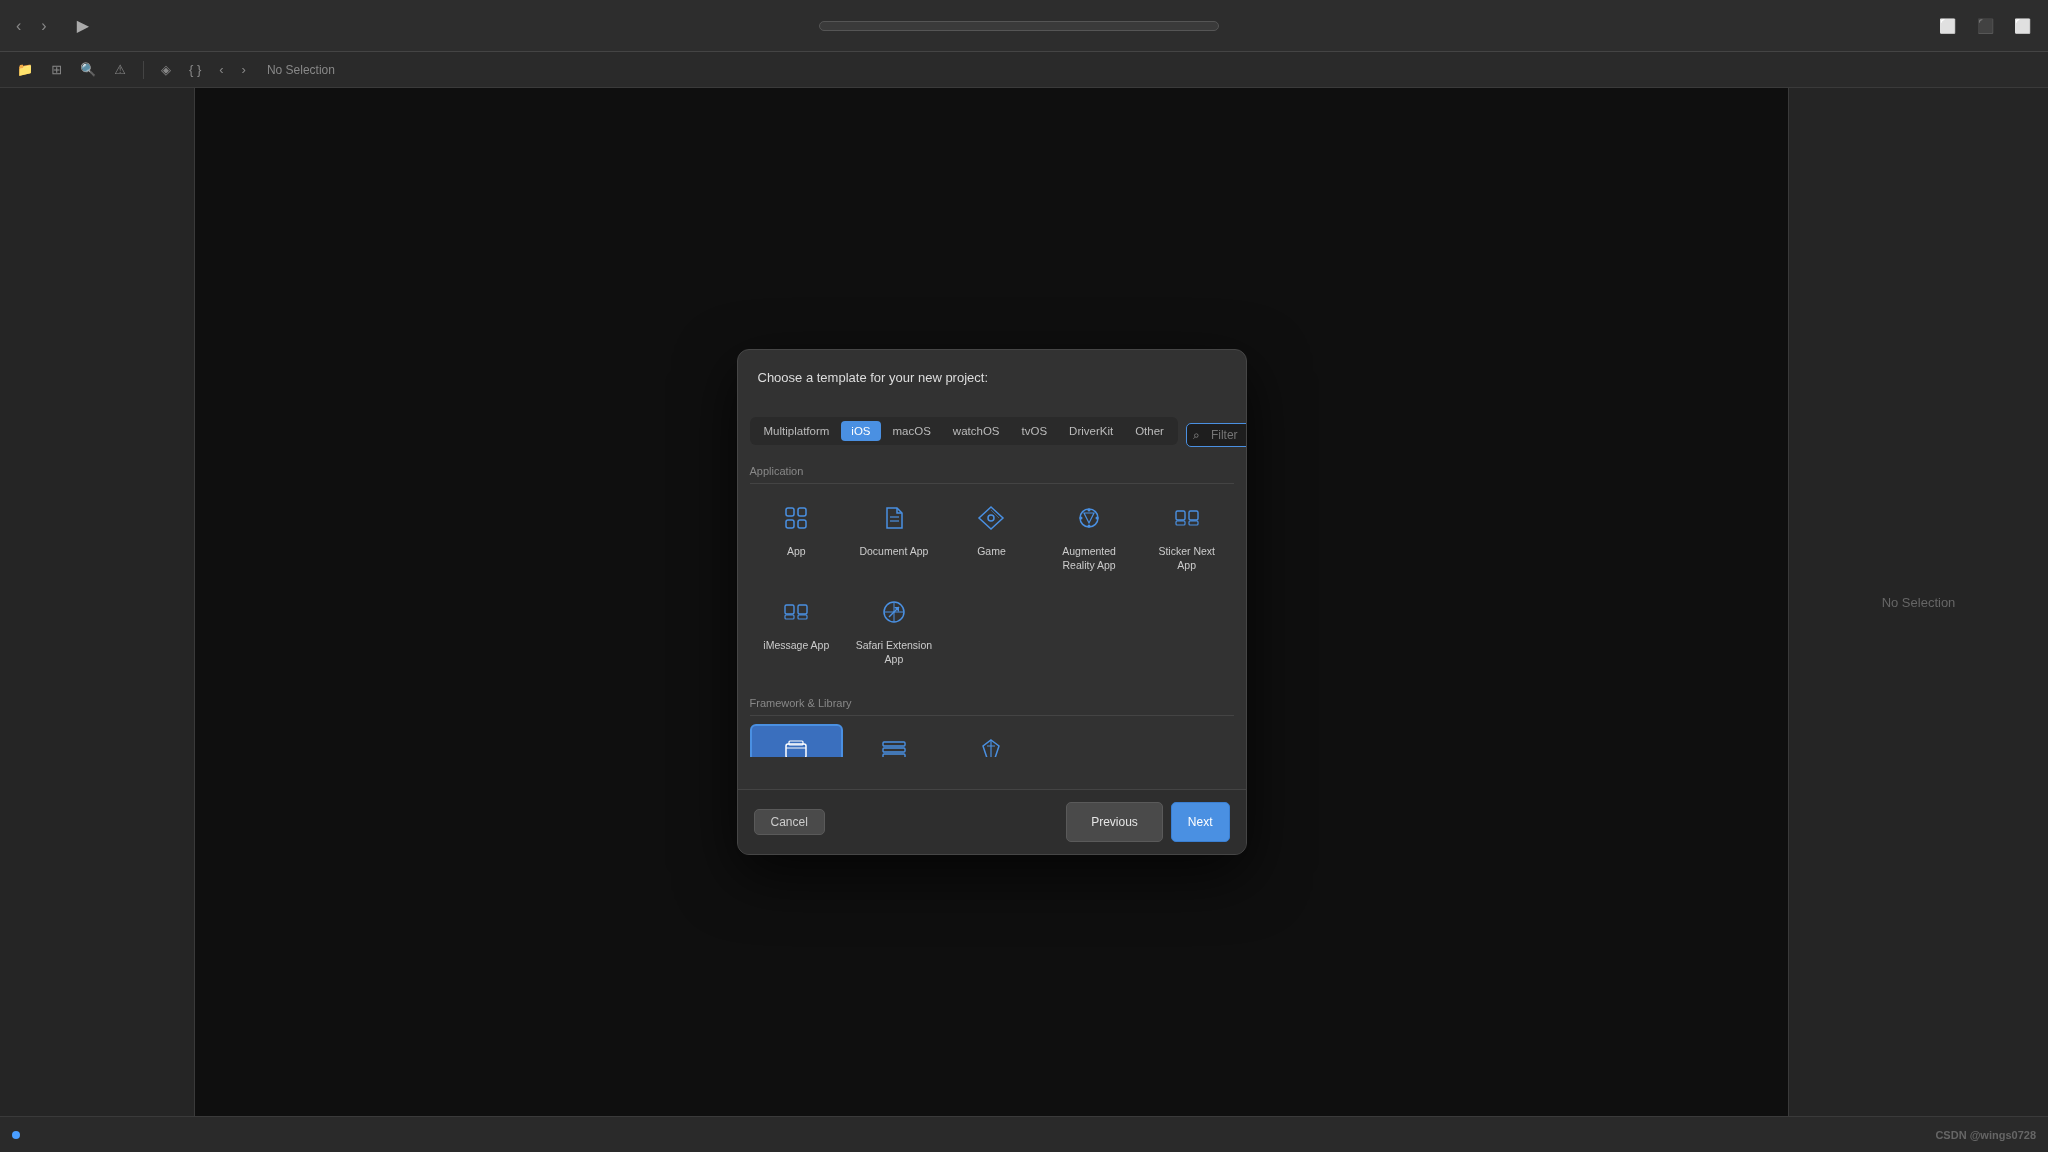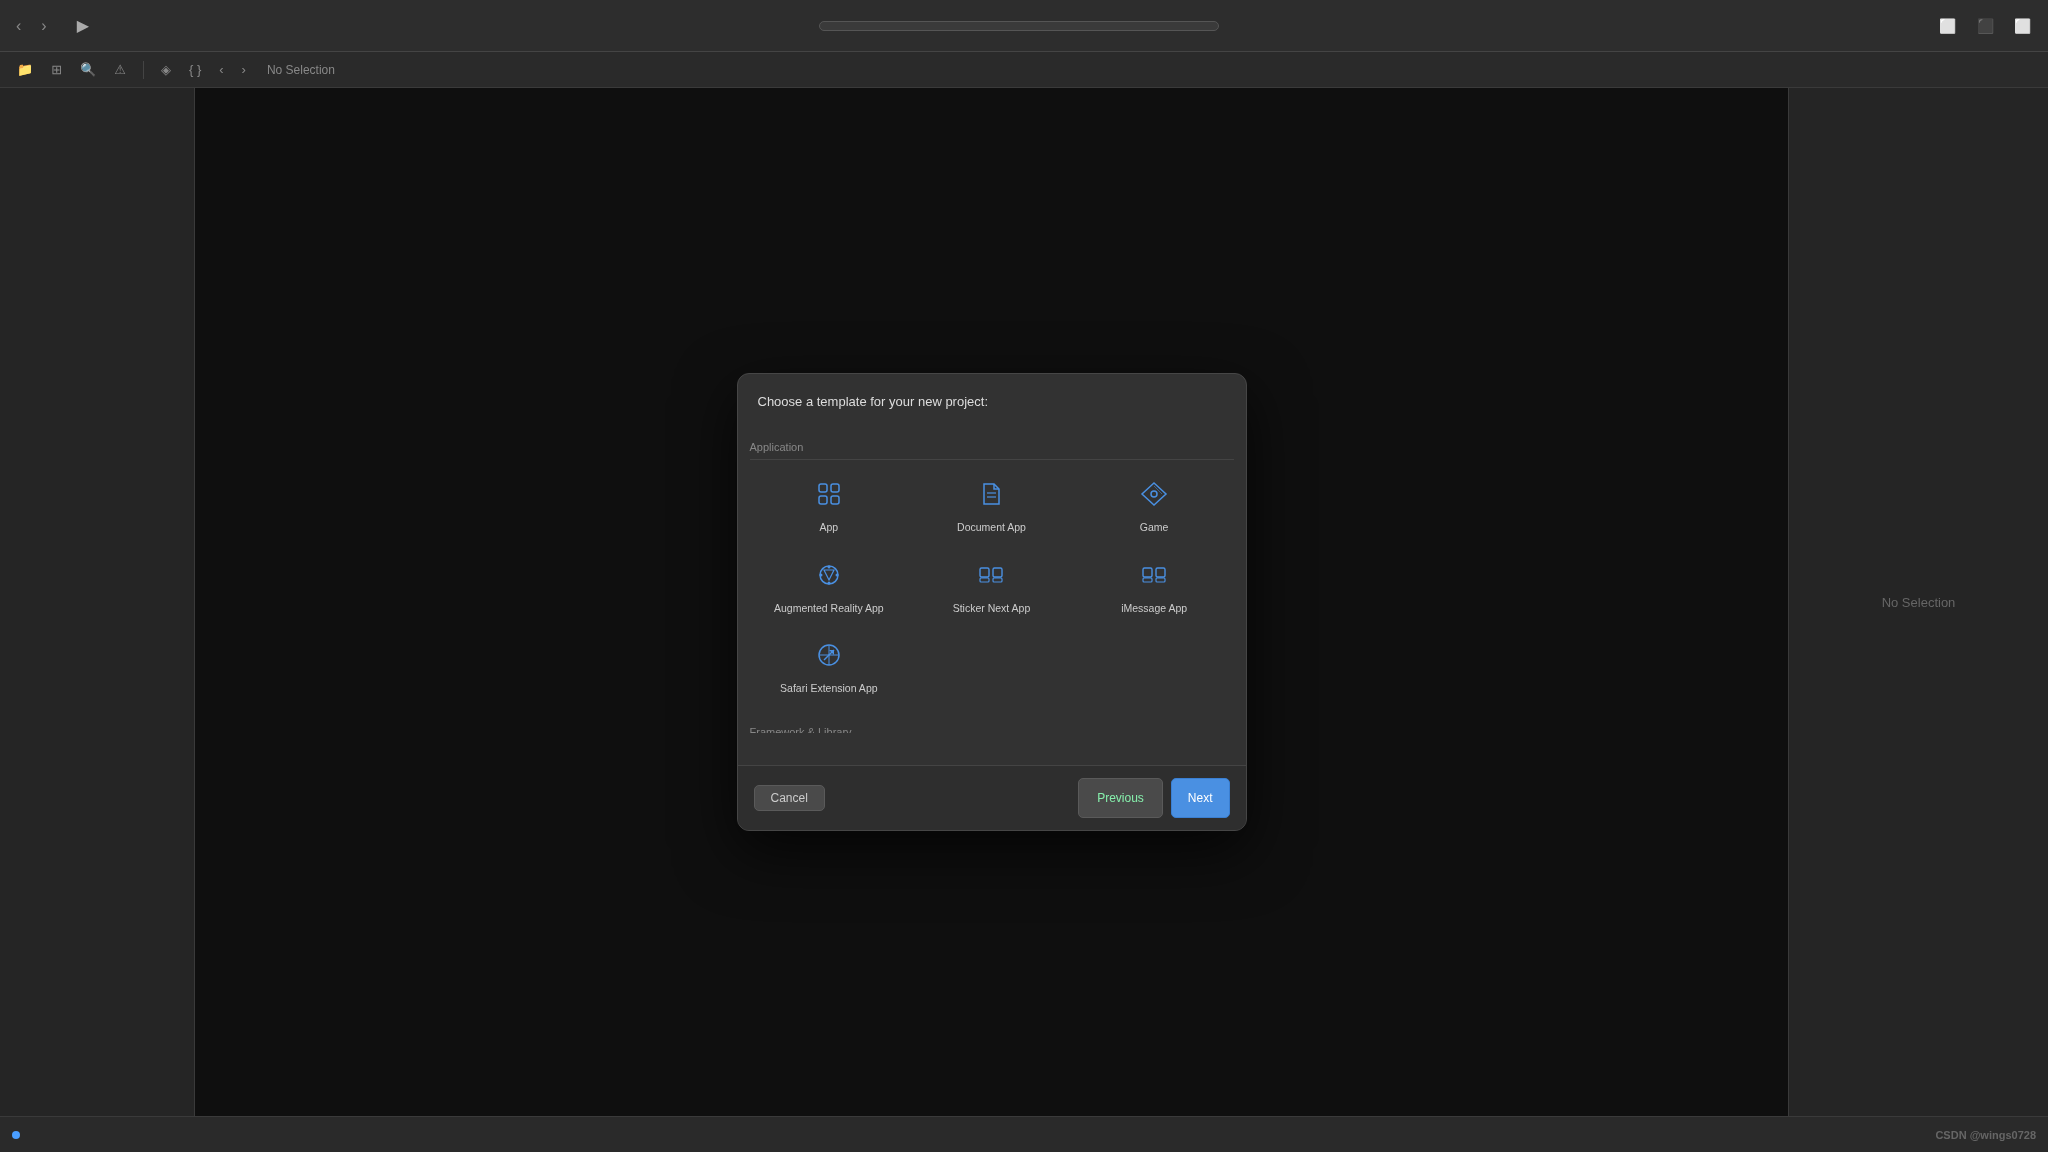--- a/index.html
+++ b/index.html
@@ -270,21 +270,21 @@
     .section-label {
       color: #888;
       font-size: 11px;
       padding: 8px 0 6px 0;
       border-bottom: 1px solid #444;
       margin-bottom: 8px;
     }
 
     .template-grid {
       display: grid;
-      grid-template-columns: repeat(3, 1fr);
+      grid-template-columns: repeat(5, 1fr);
       gap: 4px;
       margin-bottom: 12px;
     }
 
     .template-item {
       display: flex;
       flex-direction: column;
       align-items: center;
       padding: 10px 6px 8px 6px;
       border-radius: 6px;
@@ -330,23 +330,23 @@
       cursor: pointer;
     }
     .footer-right-btns {
       display: flex;
       gap: 8px;
     }
     .btn-previous {
       background: #4a4a4a;
       border: 1px solid #5a5a5a;
       border-radius: 5px;
-      color: #86efac;
-      font-size: 12px;
-      padding: 5px 18px;
+      color: #e5e5e5;
+      font-size: 12px;
+      padding: 5px 24px;
       cursor: pointer;
     }
     .btn-next {
       background: #4a90e2;
       border: 1px solid #3a7fd2;
       border-radius: 5px;
       color: #fff;
       font-size: 12px;
       padding: 12px 16px;
       cursor: pointer;
@@ -396,20 +396,35 @@
   <div class="left-sidebar"></div>
 
   <div class="content-area">
     <div class="modal-overlay">
       <div class="modal">
 
         <div class="modal-header">
           <div class="modal-title">Choose a template for your new project:</div>
         </div>
 
+        <div class="tabs-filter-row">
+          <div class="tabs-bar">
+            <button class="tab-item">Multiplatform</button>
+            <button class="tab-item active">iOS</button>
+            <button class="tab-item">macOS</button>
+            <button class="tab-item">watchOS</button>
+            <button class="tab-item">tvOS</button>
+            <button class="tab-item">DriverKit</button>
+            <button class="tab-item">Other</button>
+          </div>
+          <div class="filter-wrapper">
+            <span class="filter-icon">⌕</span>
+            <input class="filter-input" type="text" placeholder="Filter" style="">
+          </div>
+        </div>
 
         <div class="template-scroll">
 
           <div class="section-label">Application</div>
           <div class="template-grid">
 
             <div class="template-item">
               <div class="icon">
                 <svg class="svg-icon" viewBox="0 0 28 28" fill="none">
                   <rect x="4" y="4" width="8" height="8" rx="2" stroke="#4a90e2" stroke-width="1.5"></rect>

